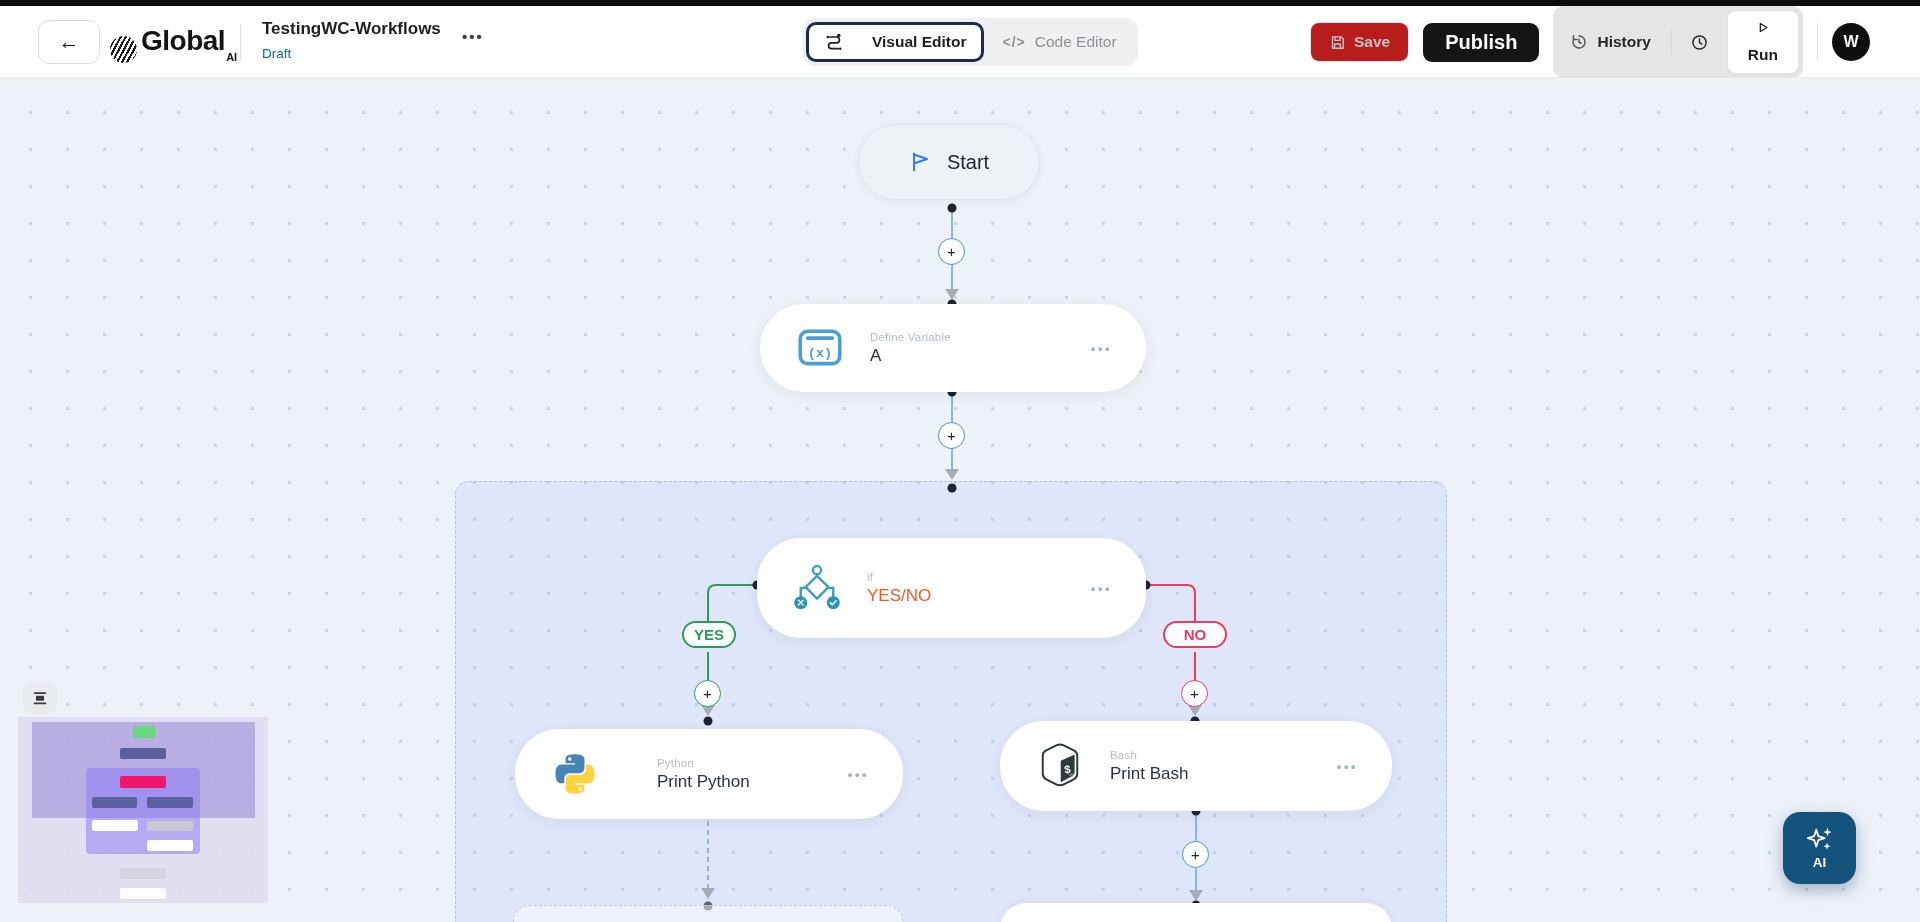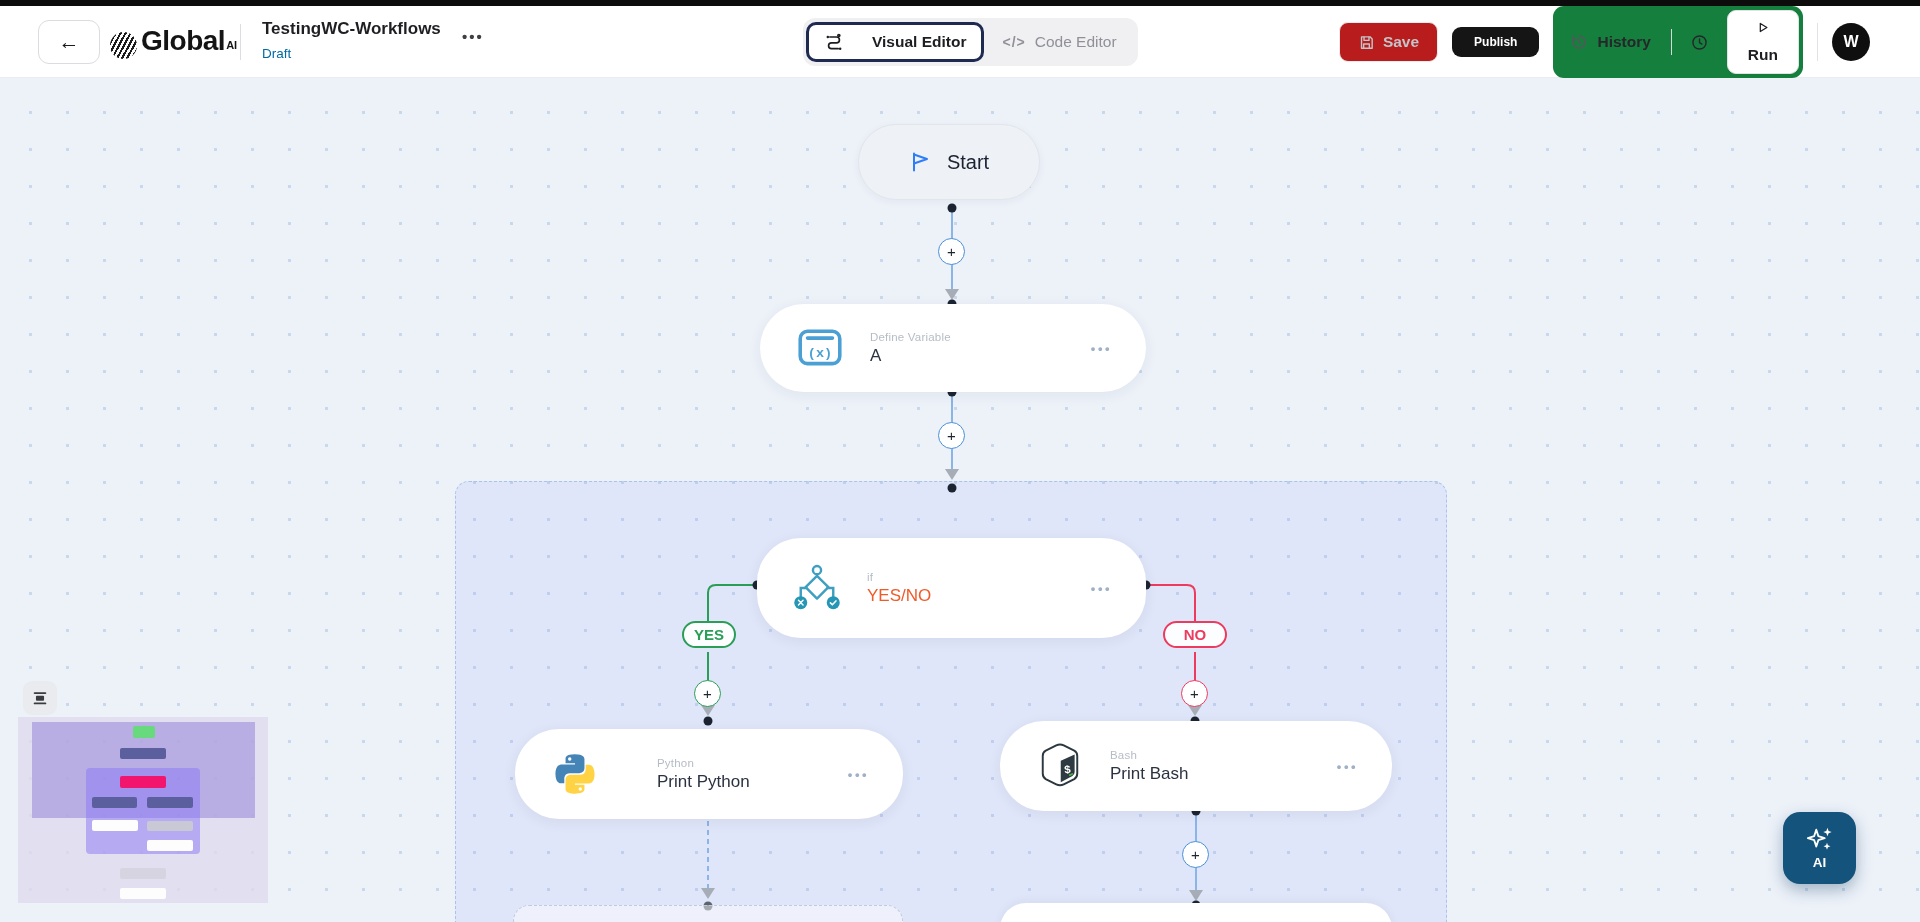--- a/index.html
+++ b/index.html
@@ -9,41 +9,41 @@
     --canvas-bg:#edf2f9; --dot:#c7d7ec; --node-text:#2b3240; --subtitle:#b6bcc6; --more:#9fb0c7;
   }
   *{box-sizing:border-box; margin:0; padding:0;}
   html,body{width:1920px;height:922px;overflow:hidden;font-family:"Liberation Sans",sans-serif;background:#fff;}
 
   
   .top-edge{position:absolute;left:0;top:0;width:1920px;height:6px;background:#0c0c0c;}
   .header{position:absolute;left:0;top:6px;width:1920px;height:72px;background:#fff;border-bottom:1px solid #ececf0;}
   .back-btn{position:absolute;left:38px;top:14px;width:62px;height:44px;border:1px solid #dcdce0;border-radius:11px;
     background:#fff;display:flex;align-items:center;justify-content:center;font-size:21px;color:#1c1c1f;cursor:pointer;}
-  .brand{position:absolute;left:110px;top:13px;display:flex;align-items:center;}
+  .brand{position:absolute;left:110px;top:13px;display:flex;align-items:flex-end;}
   .brand-sphere{width:27px;height:27px;border-radius:50%;margin-top:9px;
     background:repeating-linear-gradient(118deg,#1b1b1b 0 2.1px,#fdfdfd 2.1px 4.4px);}
   .brand-name{font-size:28px;font-weight:600;color:#141414;letter-spacing:-.5px;margin-left:4px;line-height:44px;}
   .brand-sup{font-size:11px;font-weight:700;color:#141414;margin-top:8px;margin-left:1px;}
   .brand-divider{position:absolute;left:240px;top:18px;width:1px;height:36px;background:#dcdce2;}
   .wf-title{position:absolute;left:262px;top:13px;font-size:17px;font-weight:650;color:#1f1f23;}
   .wf-status{position:absolute;left:262px;top:40px;font-size:13.5px;color:#0369a1;}
   .wf-more{position:absolute;left:462px;top:22px;font-size:15px;letter-spacing:2px;color:#3f3f44;font-weight:700;cursor:pointer;}
 
   .seg{position:absolute;left:803px;top:12px;height:48px;background:#f0f0f2;border-radius:12px;display:flex;align-items:center;padding:3px;}
   .seg-btn{display:flex;align-items:center;gap:9px;font-size:15.5px;border-radius:10px;cursor:pointer;}
   .seg-active{background:#fff;border:3px solid var(--navy);padding:7px 15px;color:#1d1d22;font-weight:600;gap:28px;}
   .seg-inactive{padding:10px 18px;color:#8f9197;font-weight:500;}
   .code-glyph{font-size:14px;font-weight:700;letter-spacing:1px;}
 
   .actions{position:absolute;right:50px;top:12px;height:48px;display:flex;align-items:center;gap:14px;}
   .save-btn{display:flex;align-items:center;gap:8px;background:#b91c1c;border:1px solid #ededf0;color:#c2c5c9;
     border-radius:9px;padding:10px 18px;font-size:15.5px;font-weight:550;cursor:default;}
-  .publish-btn{background:var(--publish-black);color:#fff;border-radius:9px;padding:8px 22px;font-size:12px;font-weight:600;cursor:pointer;}
-  .tool-group{background:#15803d;border-radius:11px;display:flex;align-items:center;padding:4px;gap:7px;}
+  .publish-btn{background:var(--publish-black);color:#fff;border-radius:9px;padding:8px 22px;font-size:20px;font-weight:600;cursor:pointer;}
+  .tool-group{background:#e5e5e5;border-radius:11px;display:flex;align-items:center;padding:4px;gap:7px;}
   .history-btn{display:flex;align-items:center;gap:9px;padding:8px 13px;font-size:15.5px;font-weight:600;color:#26262b;cursor:pointer;}
   .group-div{width:1px;height:26px;background:#d7d7dc;}
   .clock-btn{padding:8px 11px;display:flex;align-items:center;cursor:pointer;}
   .run-btn{display:flex;align-items:center;gap:11px;background:#fff;border:1px solid #e2e3e7;border-radius:9px;
     padding:9px 20px;font-size:15.5px;font-weight:600;color:#1d1d22;box-shadow:0 1px 2px rgba(0,0,0,.04);cursor:pointer;flex-direction:column;}
   .avatar-div{width:1px;height:38px;background:#e2e2e6;}
   .avatar{width:38px;height:38px;border-radius:50%;background:#0f0f10;color:#fff;display:flex;align-items:center;
     justify-content:center;font-size:16px;font-weight:700;cursor:pointer;}
 
   

